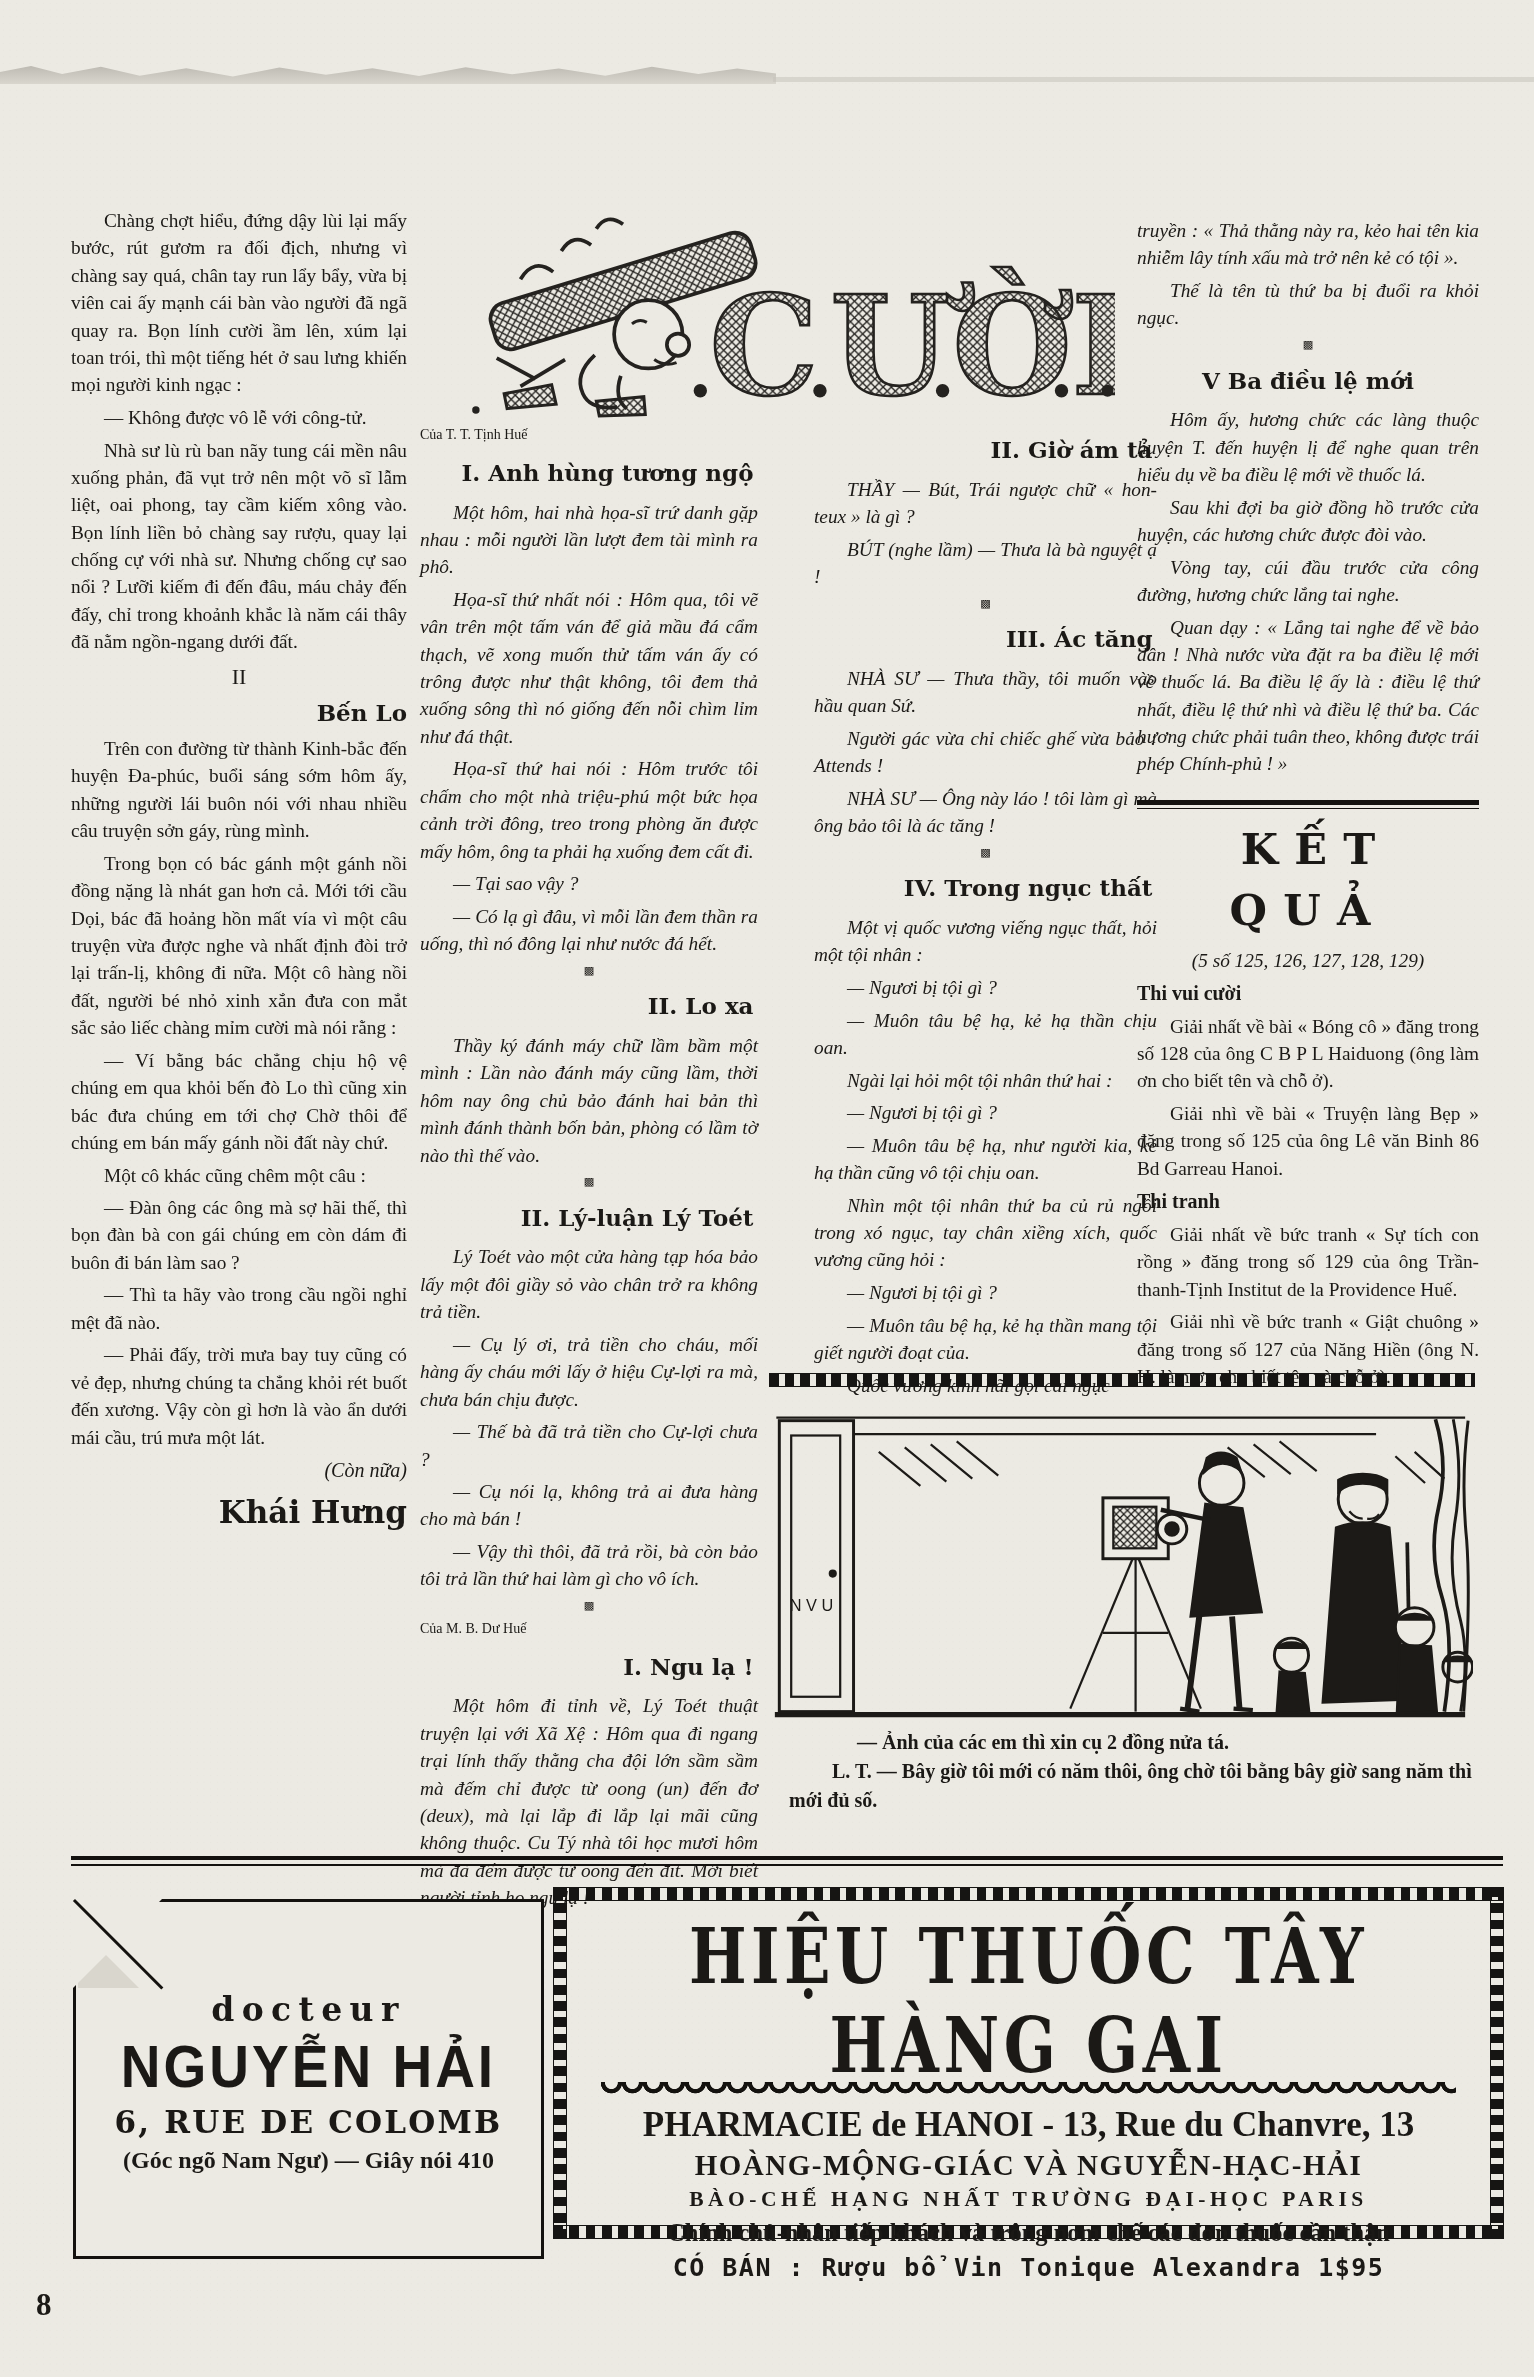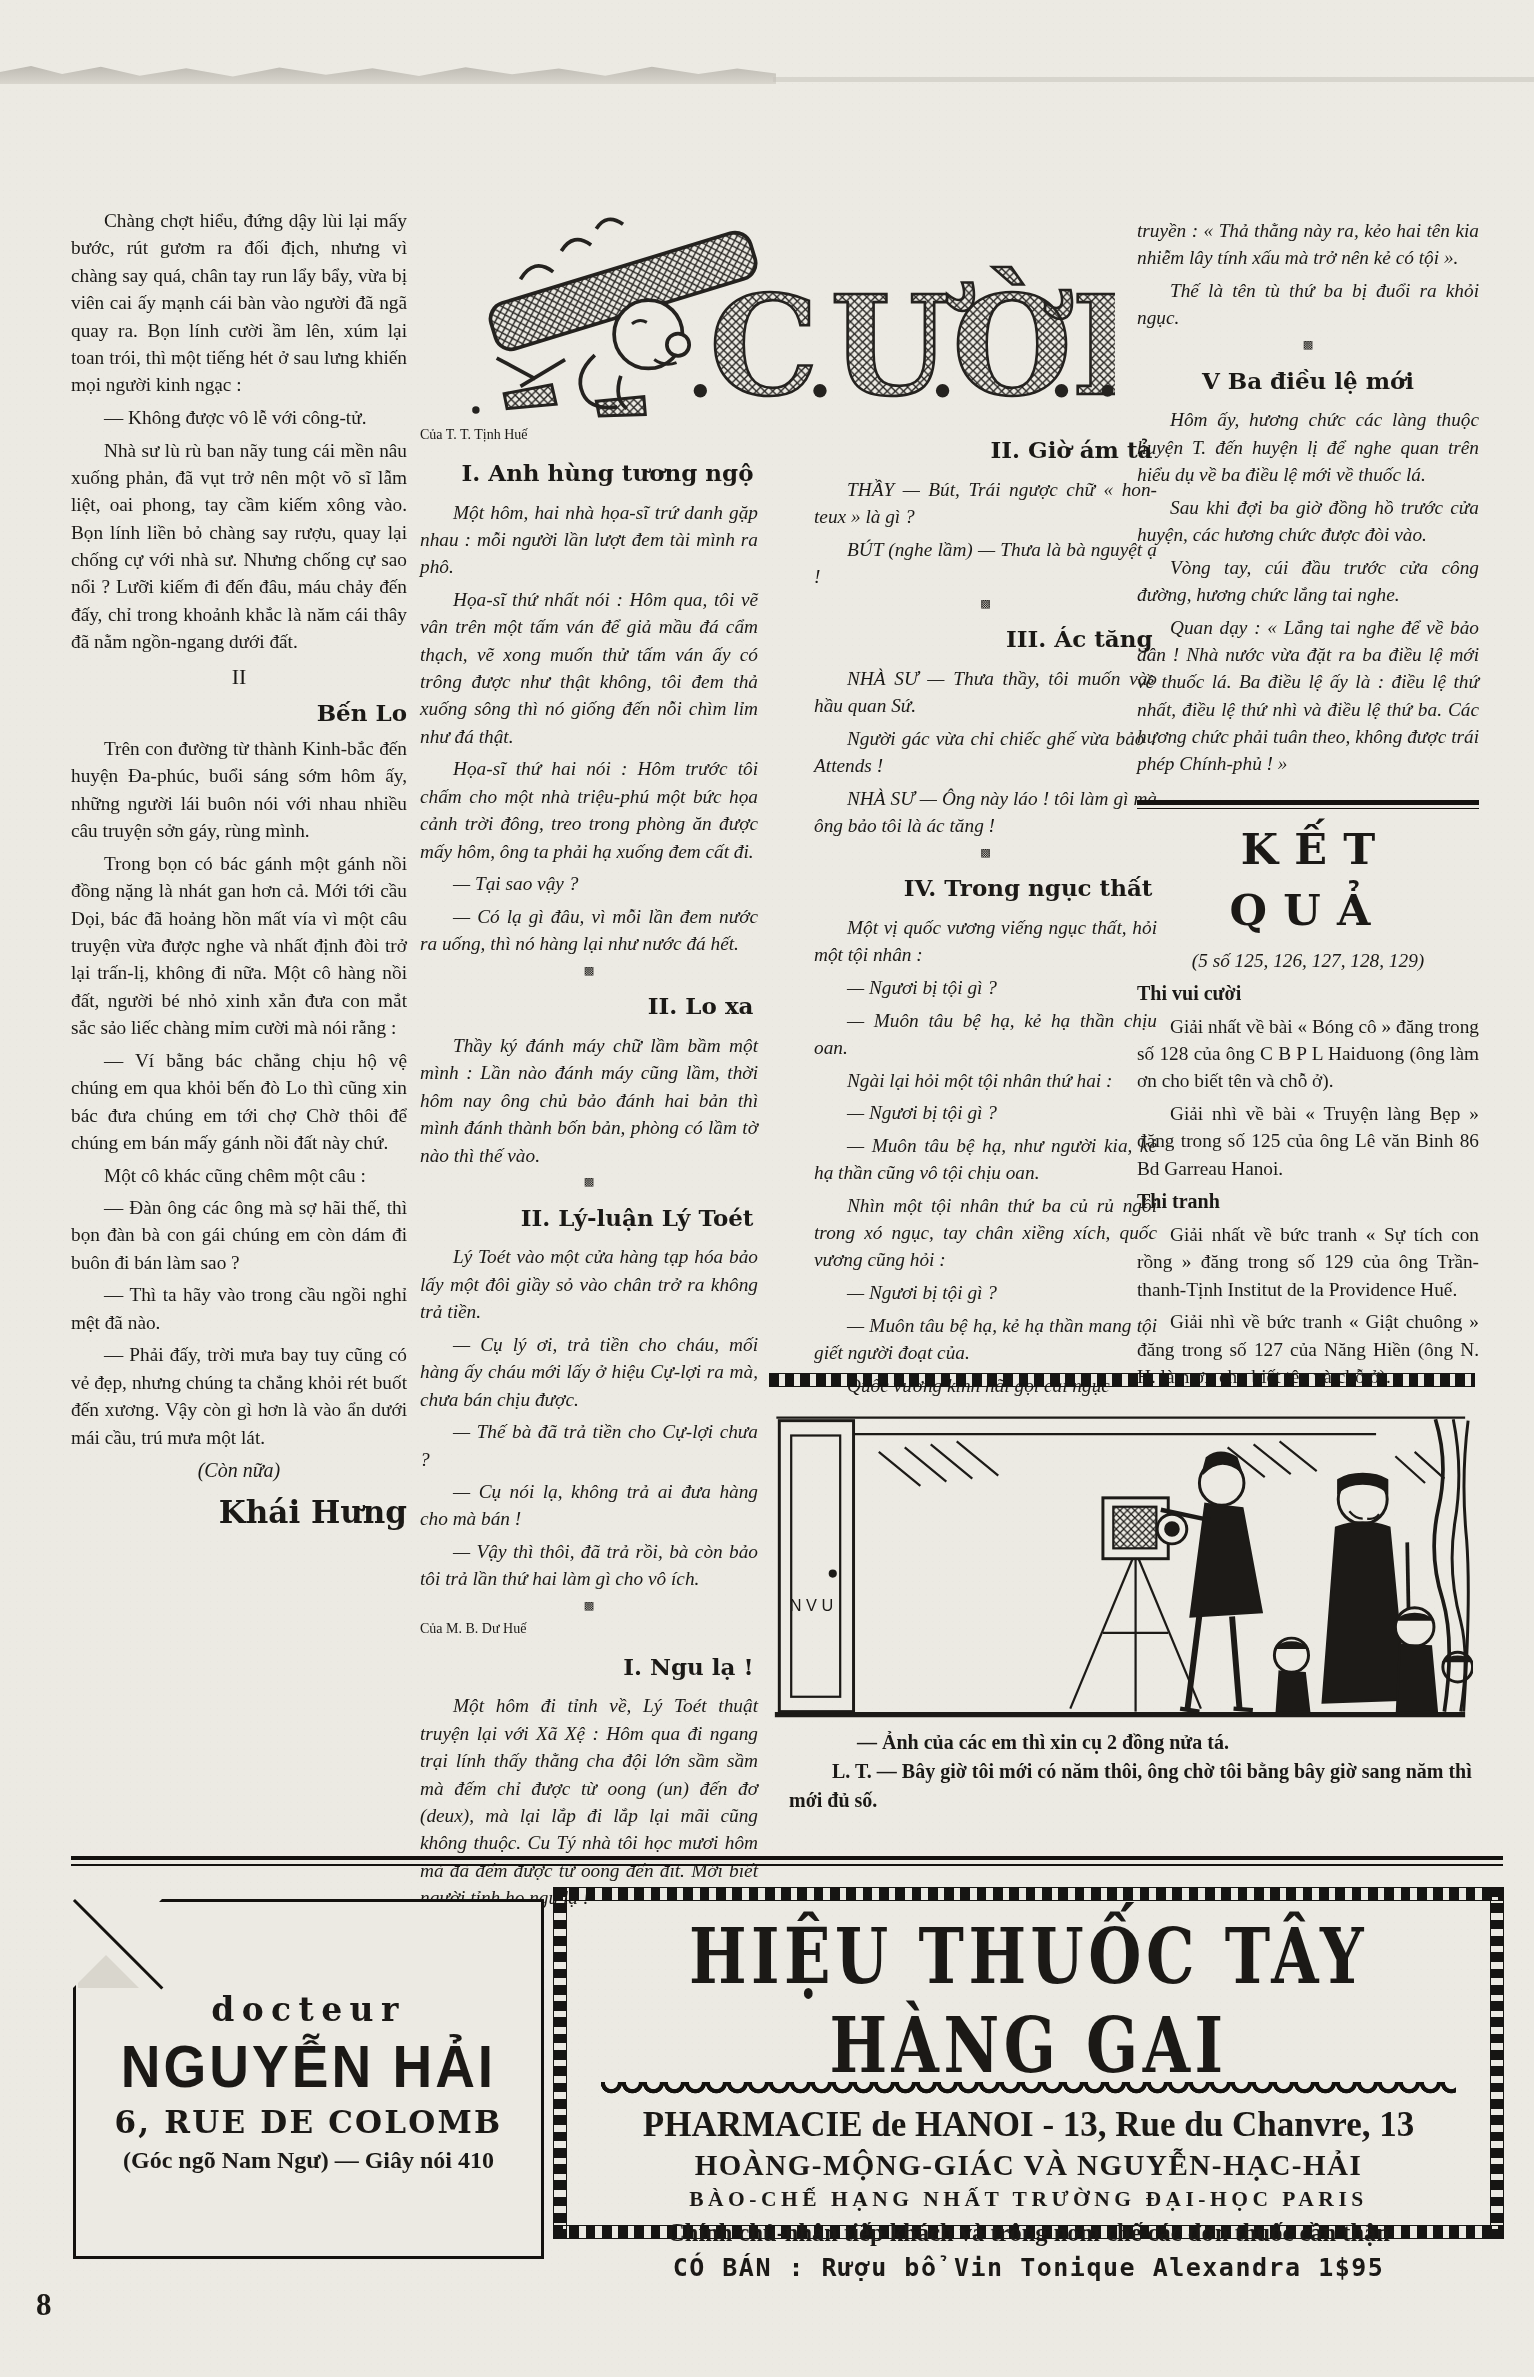--- a/index.html
+++ b/index.html
@@ -13,21 +13,21 @@
   .col p{margin:0 0 5.2px;}
   .para{text-indent:33px;}
   .it{font-style:italic;}
   .noind{text-indent:0;}
   .sech{font-family:"DejaVu Serif",serif;font-size:23px;font-weight:bold;text-align:right;margin:12px 4.5px 9px 0;}
   .sech.ctr{text-align:center;margin-right:0;}
   .byline{font-size:14px;text-indent:0;margin:0 0 1.5px;}
   .divider{text-align:center;font-family:"DejaVu Sans",sans-serif;font-size:11px;margin:6px 0;text-indent:0;}
   .cnum{text-align:center;font-size:22px;margin:19.3px 0 6px;text-indent:0;}
   .ctitle{font-family:"DejaVu Serif",serif;text-align:right;font-size:23px;font-weight:bold;margin:0 0 13.4px;text-indent:0;}
-  .cital{text-align:center;font-style:italic;font-size:20px;margin:15px 45px 9px 0;text-indent:0;}
+  .cital{text-align:right;font-style:italic;font-size:20px;margin:15px 45px 9px 0;text-indent:0;}
   .sig{font-family:"DejaVu Serif",serif;text-align:right;font-size:31px;font-weight:bold;margin:7.4px 18px 0 0;text-indent:0;}
   .rulebar{border-top:5.2px solid #14120f;border-bottom:1.5px solid #14120f;height:3px;margin:22px 0 10.4px;}
   .disp{font-family:"DejaVu Serif",serif;text-align:center;font-size:43px;font-weight:bold;letter-spacing:16.3px;margin:4.5px 0 7.4px;text-indent:16.3px;}
   .issue{text-align:center;font-style:italic;font-size:19.3px;margin:0 0 10.4px;text-indent:0;}
   .subh{font-weight:bold;font-size:20px;text-indent:0;margin:3px 0 4.5px;}
   .masthead{position:absolute;left:409px;top:199px;width:706px;height:223px;}
   .comic-border{position:absolute;left:769px;top:1373px;width:706px;height:12px;
         background:repeating-linear-gradient(90deg,#161513 0 9.7px,rgba(0,0,0,0) 9.7px 15.6px);
         border-top:1.5px solid #161513;border-bottom:1.5px solid #161513;}
   .comic{position:absolute;left:767px;top:1388px;width:706px;height:334px;}
@@ -130,21 +130,21 @@
       <p class="cital">(Còn nữa)</p>
       <p class="sig">Khái Hưng</p>
     </div>
   <div class="col" style="left:420px;top:425px;width:338px;">
       <p class="byline">Của T. T. Tịnh Huế</p>
       <h3 class="sech">I. Anh hùng tương ngộ</h3>
       <p class="para it">Một hôm, hai nhà họa-sĩ trứ danh gặp nhau : mỗi người lần lượt đem tài mình ra phô.</p>
       <p class="para it">Họa-sĩ thứ nhất nói : Hôm qua, tôi vẽ vân trên một tấm ván để giả mầu đá cẩm thạch, vẽ xong muốn thử tấm ván ấy có trông được như thật không, tôi đem thả xuống sông thì nó giống đến nỗi chìm lỉm như đá thật.</p>
       <p class="para it">Họa-sĩ thứ hai nói : Hôm trước tôi chấm cho một nhà triệu-phú một bức họa cảnh trời đông, treo trong phòng ăn được mấy hôm, ông ta phải hạ xuống đem cất đi.</p>
       <p class="para it">— Tại sao vậy ?</p>
-      <p class="para it">— Có lạ gì đâu, vì mỗi lần đem nước ra uống, thì nó hàng lại như nước đá hết.</p>
+      <p class="para it">— Có lạ gì đâu, vì mỗi lần đem thần ra uống, thì nó đông lại như nước đá hết.</p>
       <p class="divider">▩</p>
       <h3 class="sech">II. Lo xa</h3>
       <p class="para it">Thầy ký đánh máy chữ lầm bầm một mình : Lần nào đánh máy cũng lầm, thời hôm nay ông chủ bảo đánh hai bản thì mình đánh thành bốn bản, phòng có lầm tờ nào thì thế vào.</p>
       <p class="divider">▩</p>
       <h3 class="sech">II. Lý-luận Lý Toét</h3>
       <p class="para it">Lý Toét vào một cửa hàng tạp hóa bảo lấy một đôi giầy sỏ vào chân trở ra không trả tiền.</p>
       <p class="para it">— Cụ lý ơi, trả tiền cho cháu, mối hàng ấy cháu mới lấy ở hiệu Cự-lợi ra mà, chưa bán chịu được.</p>
       <p class="para it">— Thế bà đã trả tiền cho Cự-lợi chưa ?</p>
       <p class="para it">— Cụ nói lạ, không trả ai đưa hàng cho mà bán !</p>
       <p class="para it">— Vậy thì thôi, đã trả rồi, bà còn bảo tôi trả lần thứ hai làm gì cho vô ích.</p>

